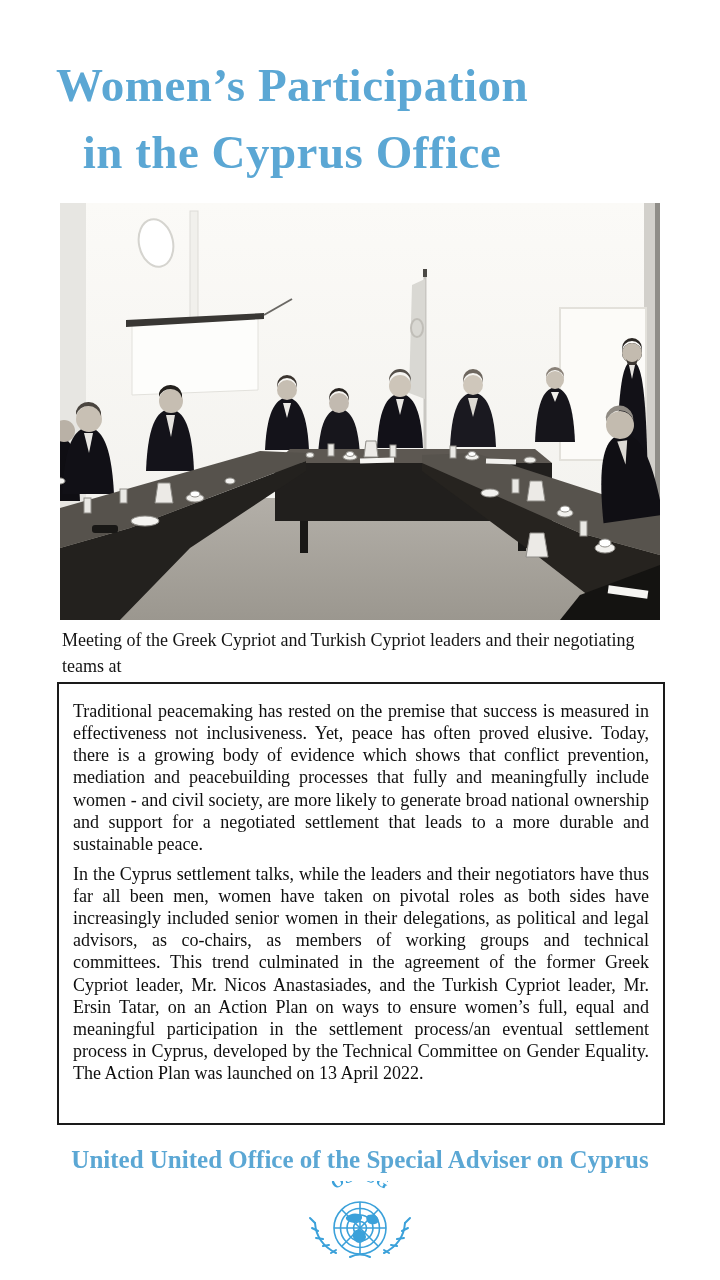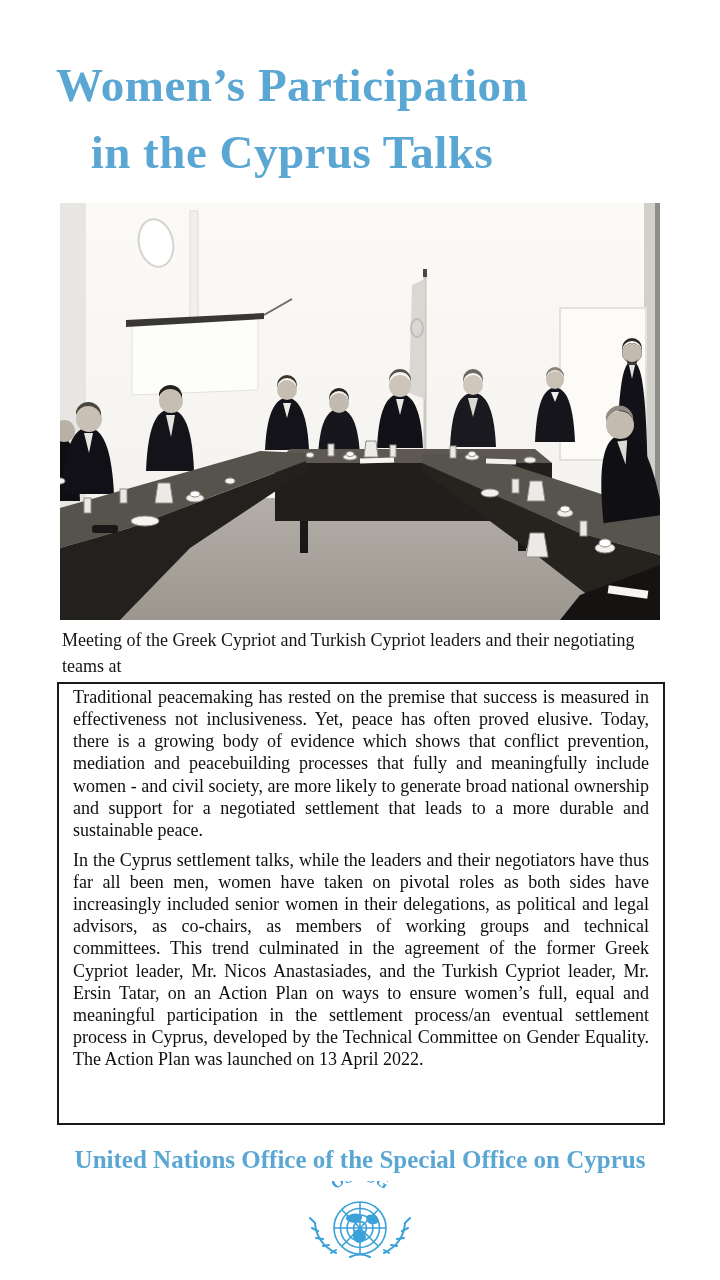--- a/index.html
+++ b/index.html
@@ -5,36 +5,36 @@
   html,body{margin:0;padding:0;background:#ffffff;}
   .page{position:relative;width:720px;height:1280px;background:#ffffff;overflow:hidden;
         font-family:"Liberation Serif","DejaVu Serif",serif;color:#111;}
   .main-title{position:absolute;top:52px;left:0;width:584px;text-align:center;
         color:#5ba7d4;font-weight:bold;font-size:47px;line-height:1.42;letter-spacing:0.5px;}
   .photo-wrap{position:absolute;left:60px;top:203px;width:600px;height:417px;}
   .photo-wrap svg{display:block;}
   .caption{position:absolute;left:62px;top:627px;width:598px;font-size:18px;line-height:1.45;color:#141414;}
   .caption-line2{display:flex;justify-content:space-between;}
   .intro-box{position:absolute;left:57px;top:682px;width:608px;height:443px;box-sizing:border-box;
-        border:2px solid #1a1a1a;padding:2px 14px;background:#fff;}
+        border:2px solid #1a1a1a;padding:16px 14px;background:#fff;}
   .intro-box p{margin:0 0 8px 0;font-size:18px;line-height:1.23;text-align:justify;color:#0e0e0e;}
   .footer-heading{position:absolute;top:1146px;left:0;width:720px;text-align:center;
         color:#5ba7d4;font-weight:bold;font-size:25px;}
   .logo-block{position:absolute;top:1181px;left:0;width:720px;text-align:center;}
   .logo-block svg{display:block;margin:0 auto;}
   .logo-cyprus{color:#3ba1da;font-size:17px;margin-top:-2px;}
 </style>
 </head>
 <body>
 
 <div class="page">
 
   <div class="main-title">
     <div>Women’s Participation</div>
-    <div>in the Cyprus Talks</div>
+    <div>in the Cyprus Office</div>
   </div>
 
   <div class="photo-wrap">
     <svg width="600" height="417" viewBox="0 0 600 417" xmlns="http://www.w3.org/2000/svg">
       <defs>
         <linearGradient id="wallg" x1="0" y1="0" x2="0" y2="1">
           <stop offset="0" stop-color="#fbfaf7"></stop>
             <stop offset="1" stop-color="#f1f0ec"></stop>
         </linearGradient>
         <linearGradient id="carpetg" x1="0" y1="0" x2="0" y2="1">
@@ -199,21 +199,21 @@
       <span>the UN Good Offices mission, Nicosia, February 2004</span>
       <span>© United Nations</span>
     </div>
   </div>
 
   <div class="intro-box">
     <p>Traditional peacemaking has rested on the premise that success is measured in effectiveness not inclusiveness. Yet,  peace has often proved elusive. Today, there is a growing body of evidence which shows that conflict prevention, mediation and peacebuilding processes that fully and meaningfully include women - and civil society, are more likely to generate broad national ownership and support for a negotiated settlement that leads to a more durable and sustainable peace.</p>
     <p>In the Cyprus settlement talks, while the leaders and their negotiators have thus far all been men, women have taken on pivotal roles as both sides have increasingly included senior women in their delegations, as political and legal advisors, as co-chairs, as members of working groups and technical committees. This trend culminated in the agreement of the former Greek Cypriot leader, Mr. Nicos Anastasiades, and the Turkish Cypriot leader, Mr. Ersin Tatar, on an Action Plan on ways to ensure women’s full, equal and meaningful participation in the settlement process/an eventual settlement process in Cyprus, developed by the Technical Committee on Gender Equality. The Action Plan was launched on 13 April 2022.</p>
   </div>
 
-  <div class="footer-heading">United Nations Office of the Special Office on Cyprus</div>
+  <div class="footer-heading">United United Office of the Special Adviser on Cyprus</div>
 
   <div class="logo-block">
     <svg width="116" height="82" viewBox="0 0 116 82" xmlns="http://www.w3.org/2000/svg">
       <defs>
         <path id="arcTop" d="M 18,40 A 40,40 0 0 1 98,40"></path>
       </defs>
       <g fill="none" stroke="#3ba1da" stroke-width="1.6">
         <circle cx="58" cy="47" r="26"></circle>
         <circle cx="58" cy="47" r="19.5"></circle>
         <circle cx="58" cy="47" r="13"></circle>

